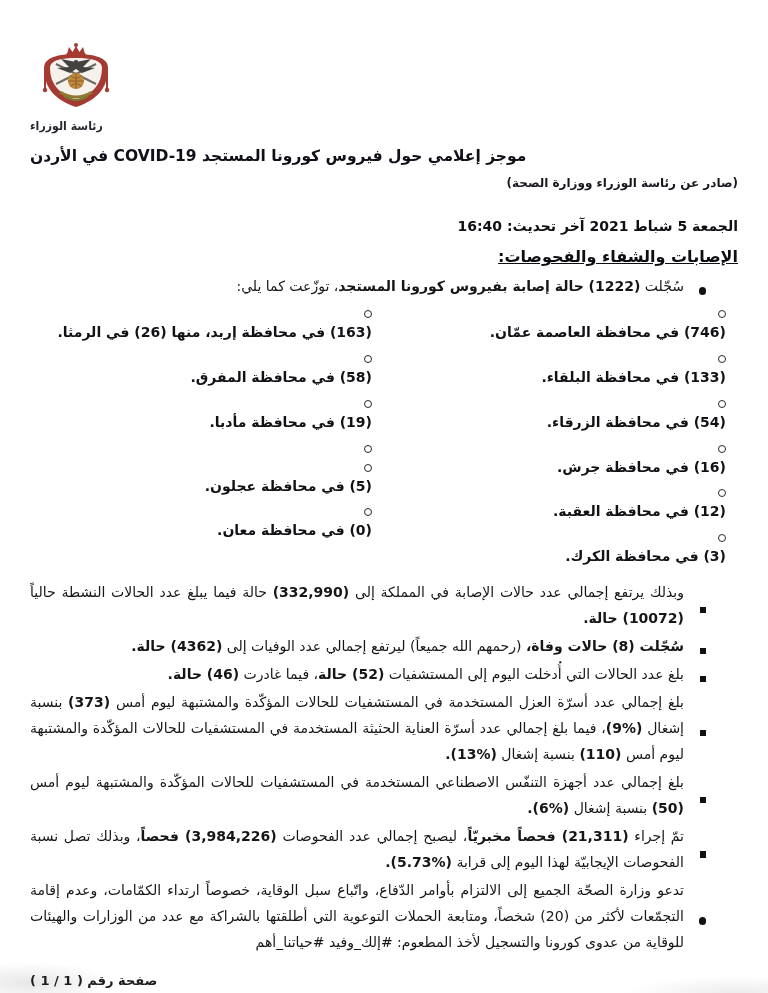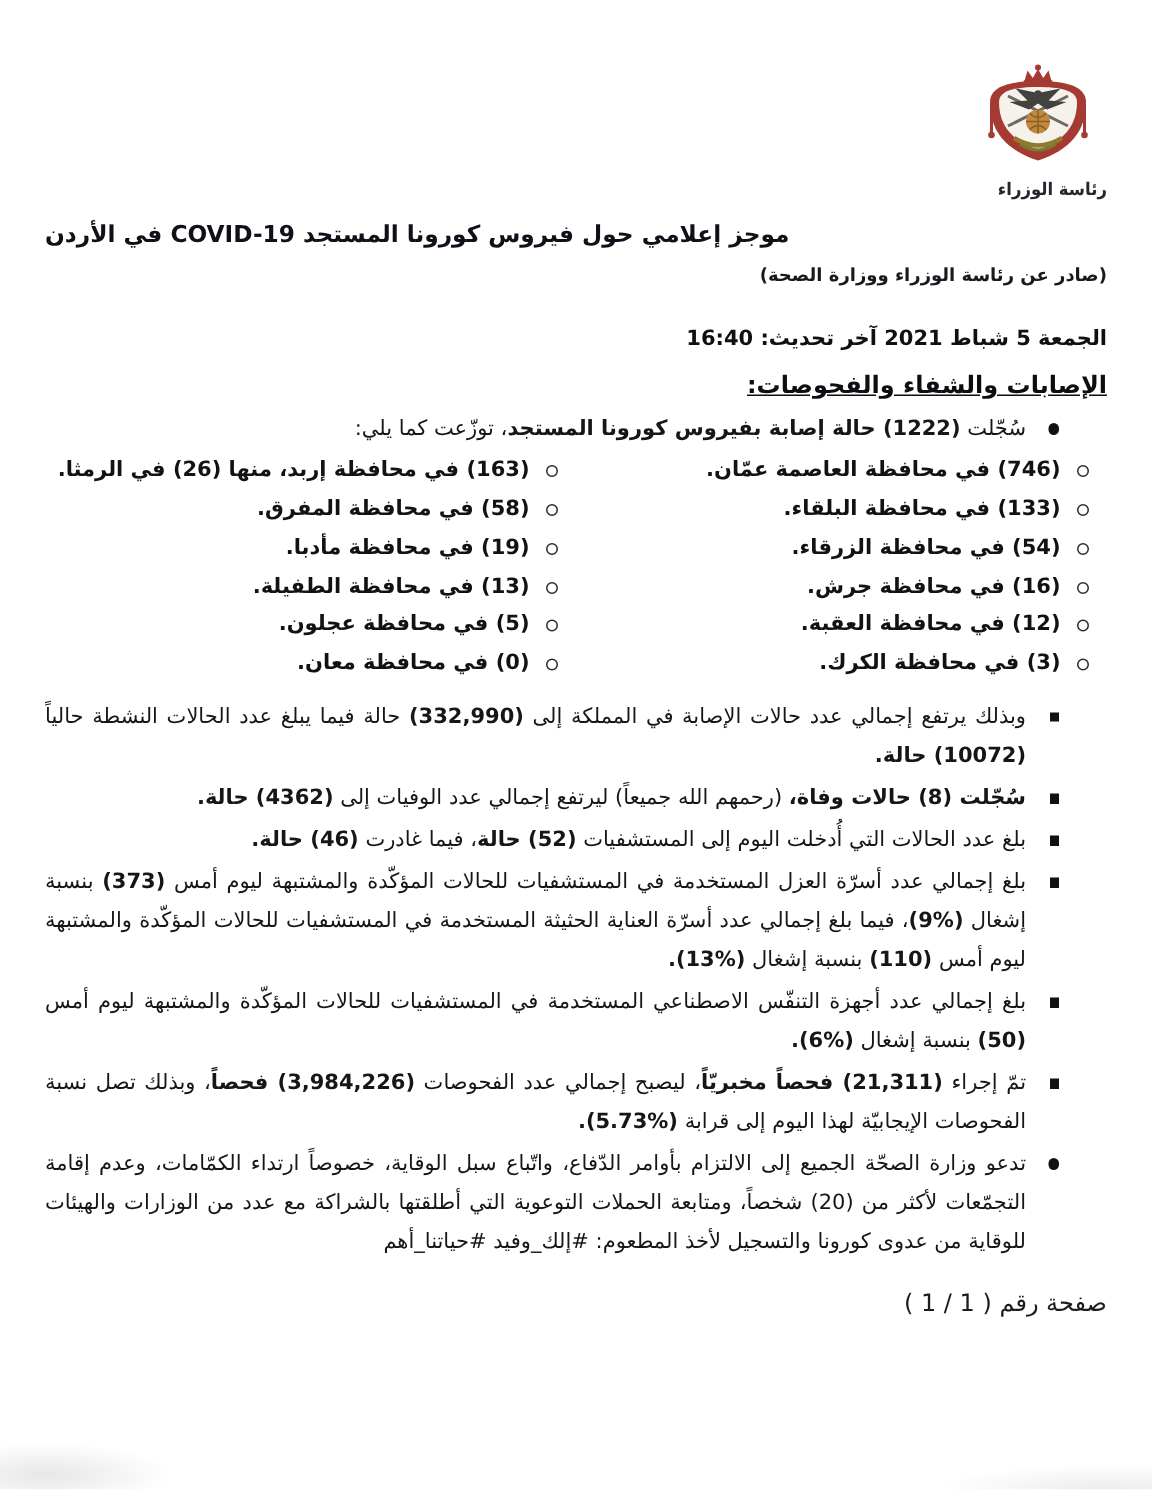--- a/index.html
+++ b/index.html
@@ -15,21 +15,21 @@
     position: relative;
     width: 768px; height: 993px;
     padding: 0 30px;
     box-sizing: border-box;
     background:
       radial-gradient(ellipse 120px 30px at 4% 99%, rgba(120,120,120,0.18), transparent 70%),
       radial-gradient(ellipse 160px 24px at 96% 100%, rgba(120,120,120,0.14), transparent 70%),
       linear-gradient(#ffffff, #ffffff);
   }
   
-  .logo-wrap { text-align: right; padding-top: 42px; line-height: 0; }
+  .logo-wrap { text-align: left; padding-top: 42px; line-height: 0; }
   .logo-caption {
     font-size: 11px; font-weight: 700; color: #26262e;
     line-height: 1.2; margin-top: 2px; letter-spacing: 0.5px;
     transform: scaleY(1.05);
   }
   .doc-title {
     margin: 12px 0 0 0;
     text-align: left;
     font-size: 15.5px; font-weight: 700; color: #101018;
     line-height: 1.5;
@@ -47,21 +47,21 @@
   }
   
   .sec-heading {
     font-size: 16px; font-weight: 700;
     text-decoration: underline;
     margin: 13px 0 7px 0;
     color: #0e0e12;
   }
   .bullet {
     display: flex;
-    align-items: flex-start;
+    align-items: center;
     padding-right: 32px;
     margin: 2px 0;
     font-size: 14px;
     line-height: 1.86;
     text-align: justify;
   }
   .marker { flex: 0 0 22px; display: flex; justify-content: flex-start; }
   .m-disc   { width: 7.5px; height: 7.5px; margin-top: 9px; border-radius: 50%; background: #111; }
   .m-square { width: 6.5px; height: 6.5px; margin-top: 10px; background: #111; }
   .m-circle { width: 6px; height: 6px; margin-top: 9px; border-radius: 50%; border: 1.4px solid #2a2a2a; background: transparent; box-sizing: content-box; }
@@ -69,28 +69,30 @@
   .b { font-weight: 700; }
   
   .gov-cols { display: flex; margin: 0 0 9px 0; }
   .gov-col { width: 50%; box-sizing: border-box; }
   .gov-item {
     display: flex; align-items: flex-start;
     padding-right: 12px;
     font-size: 14px; font-weight: 700;
     line-height: 1.84;
     color: #121216;
+    flex-direction: column;
   }
   .gov-item .marker { flex: 0 0 19px; }
   
   .page-footer {
-    text-align: right;
-    font-size: 16px;
+    text-align: left;
+    font-size: 13px;
     color: #1c1c1c;
     margin-top: 18px;
+    font-weight: bold;
   }
 </style>
 </head>
 <body>
 
 <div class="page">
 
   <div class="logo-wrap">
     <svg width="92" height="76" viewBox="0 0 92 76">
 
@@ -188,21 +190,20 @@
           <div class="gov-item">
             <span class="marker">
               <span class="m-circle"></span>
             </span>
             <div class="gtext">(19) في محافظة مأدبا.</div>
           </div>
           <div class="gov-item">
             <span class="marker">
               <span class="m-circle"></span>
             </span>
-            <div class="gtext">(13) في محافظة الطفيلة.</div>
           </div>
           <div class="gov-item">
             <span class="marker">
               <span class="m-circle"></span>
             </span>
             <div class="gtext">(5) في محافظة عجلون.</div>
           </div>
           <div class="gov-item">
             <span class="marker">
               <span class="m-circle"></span>

